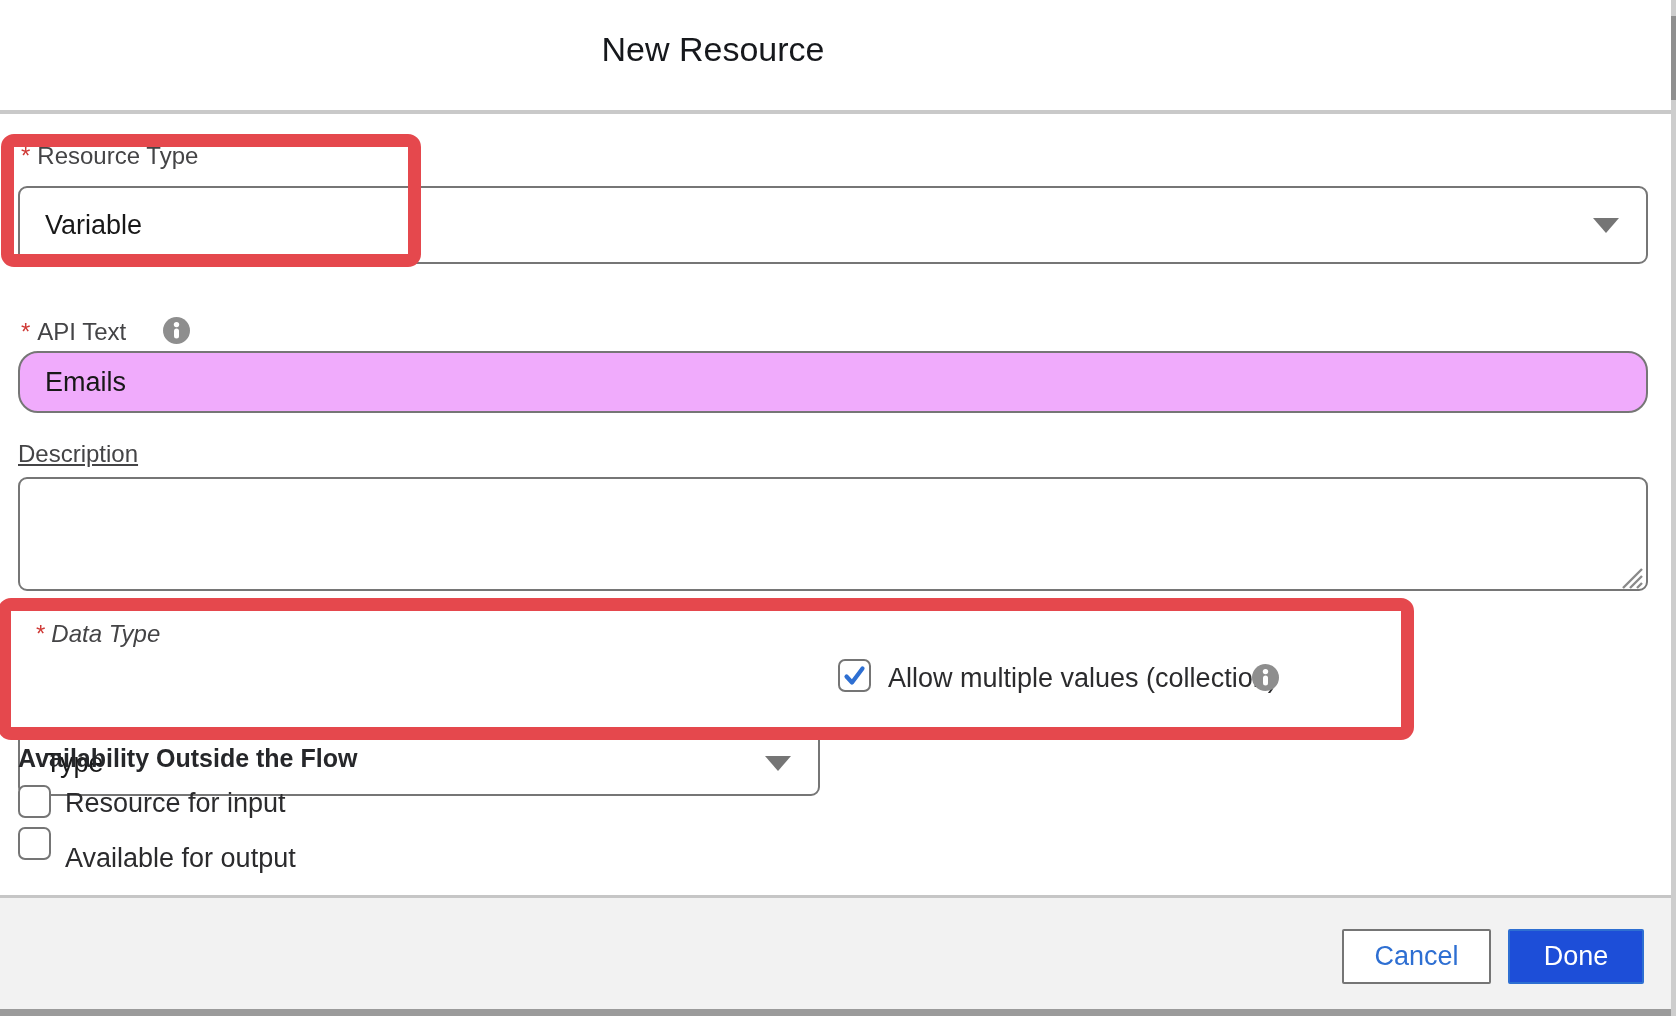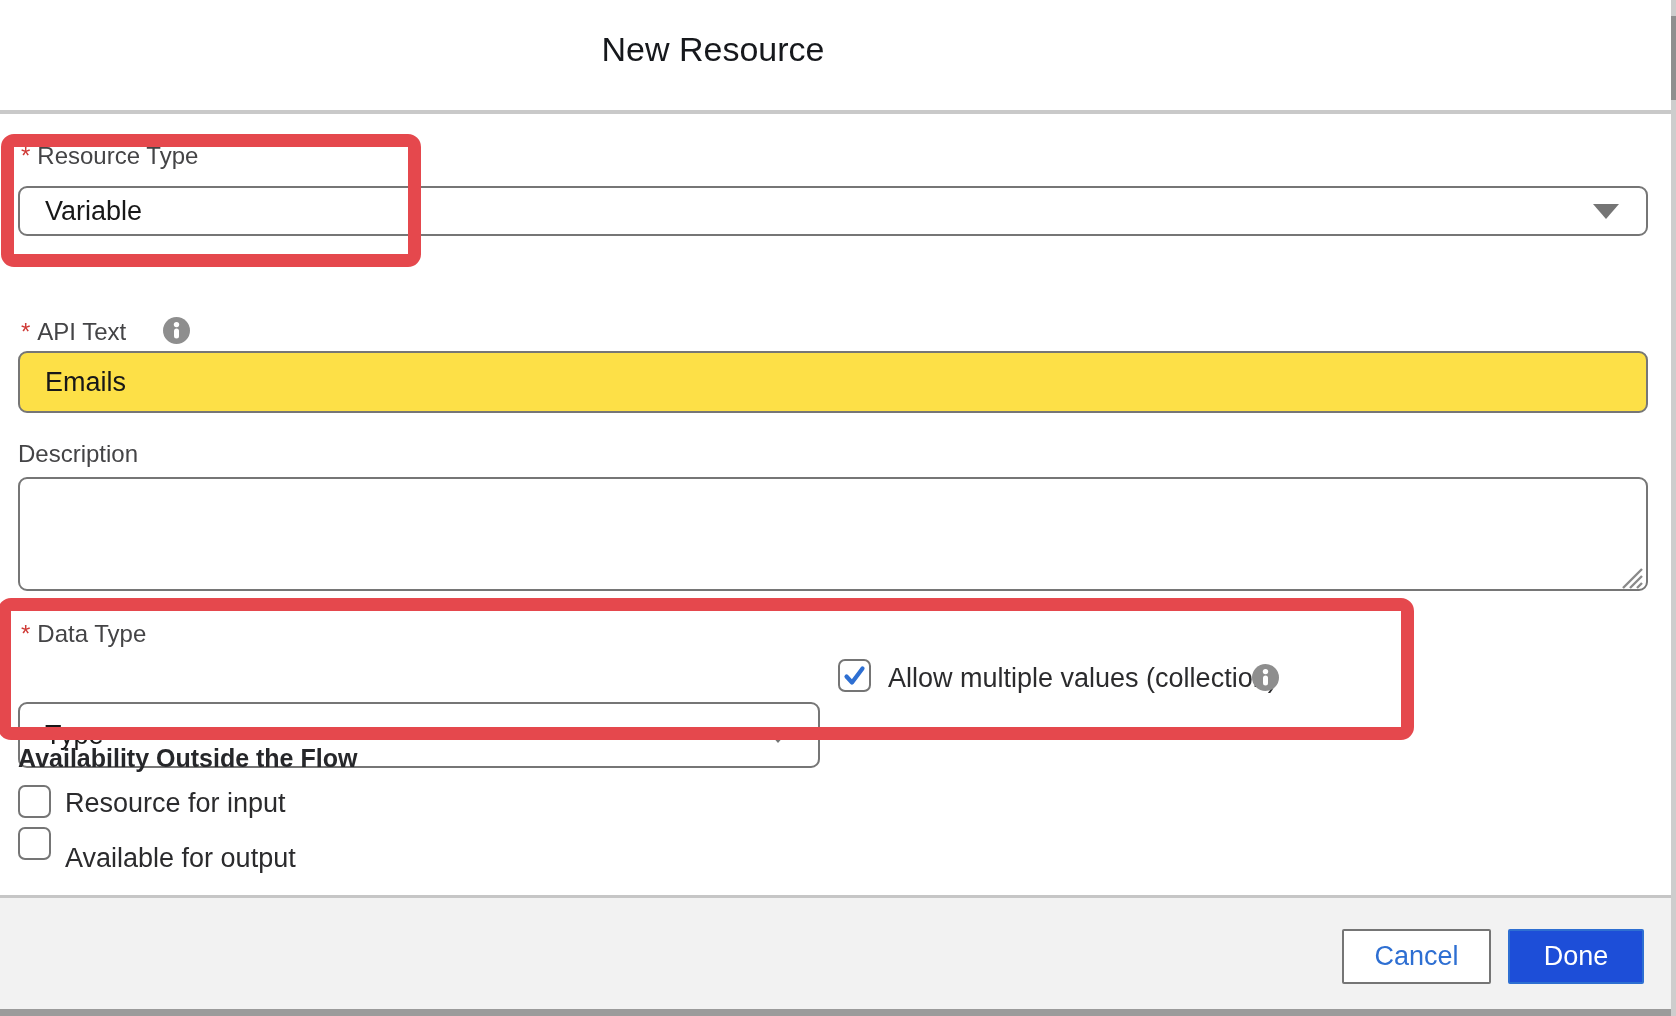--- a/index.html
+++ b/index.html
@@ -38,21 +38,21 @@
   .chevron-down {
     position:absolute; right:27px; top:50%;
     margin-top:-7px;
     width:0; height:0;
     border-left:13px solid transparent;
     border-right:13px solid transparent;
     border-top:15px solid #757575;
   }
   input.text-input {
     font-family:"Liberation Sans","DejaVu Sans",sans-serif;
-    background:#fde047; border:2px solid #767676; border-radius:9px;
+    background:#f0abfc; border:2px solid #767676; border-radius:20px;
     font-size:27px; color:#181818; padding-left:25px;
     outline:none;
   }
   textarea.desc-area {
     font-family:"Liberation Sans","DejaVu Sans",sans-serif;
     background:#fff; border:2px solid #767676; border-radius:9px;
     font-size:27px; color:#181818; padding:12px 20px;
     resize:none; outline:none;
   }
   .resize-grip { right:2px; bottom:2px; }
@@ -104,46 +104,46 @@
 </style>
 </head>
 <body>
 
 <div class="abs dialog-title">New Resource</div>
 <div class="abs header-divider"></div>
 
 <div class="abs" style="left:21px; top:142px;">
   <span class="req">*</span><span class="field-label">Resource Type</span>
 </div>
-<div class="abs box-control combobox" style="left:18px; top:186px; width:1630px; height:50px;">
+<div class="abs box-control combobox" style="left:18px; top:186px; width:1630px; height:78px;">
   <span>Variable</span>
   <span class="chevron-down"></span>
 </div>
 
 <div class="abs" style="left:21px; top:318px;">
   <span class="req">*</span><span class="field-label">API Text</span>
 </div>
 <div class="abs" style="left:163px; top:317px;">
   <svg width="27" height="27" viewBox="0 0 27 27">
     <circle cx="13.5" cy="13.5" r="13.5" fill="#8e8e8e"></circle>
     <circle cx="13.5" cy="7.6" r="2.7" fill="#ffffff"></circle>
     <rect x="11" y="11.6" width="5" height="10" rx="2.5" fill="#ffffff"></rect>
   </svg>
 </div>
 <input class="abs text-input" style="left: 18px; top: 351px; width: 1630px; height: 62px;" value="Emails">
 
-<div class="abs field-label" style="left:18px; top:441px;">Description</div>
+<div class="abs field-label" style="left:18px; top:441px;text-decoration:underline;">Description</div>
 <textarea class="abs desc-area" style="left: 18px; top: 477px; width: 1630px; height: 114px;"></textarea>
 <div class="abs resize-grip" style="left:1616px; top:562px;">
   <svg width="28" height="28" viewBox="0 0 28 28">
     <path d="M26 7 L7 26 M26 14 L14 26 M26 21 L21 26" stroke="#8a8a8a" stroke-width="2.4" fill="none"></path>
   </svg>
 </div>
 
-<div class="abs" style="left:21px; top:620px;">
+<div class="abs" style="left:35px; top:620px;font-style:italic;">
   <span class="req">*</span><span class="field-label">Data Type</span>
 </div>
 <div class="abs box-control combobox" style="left:18px; top:652px; width:802px; height:66px;">
   <span>Type</span>
   <span class="chevron-down"></span>
 </div>
 
 <div class="abs checkbox" style="left:838px; top:659px;">
   <svg width="25" height="25" viewBox="0 0 25 25">
     <path d="M4.5 13.5 L10 19.5 L20.5 5.5" stroke="#2e6fd2" stroke-width="4.2" fill="none" stroke-linecap="round" stroke-linejoin="round"></path>

